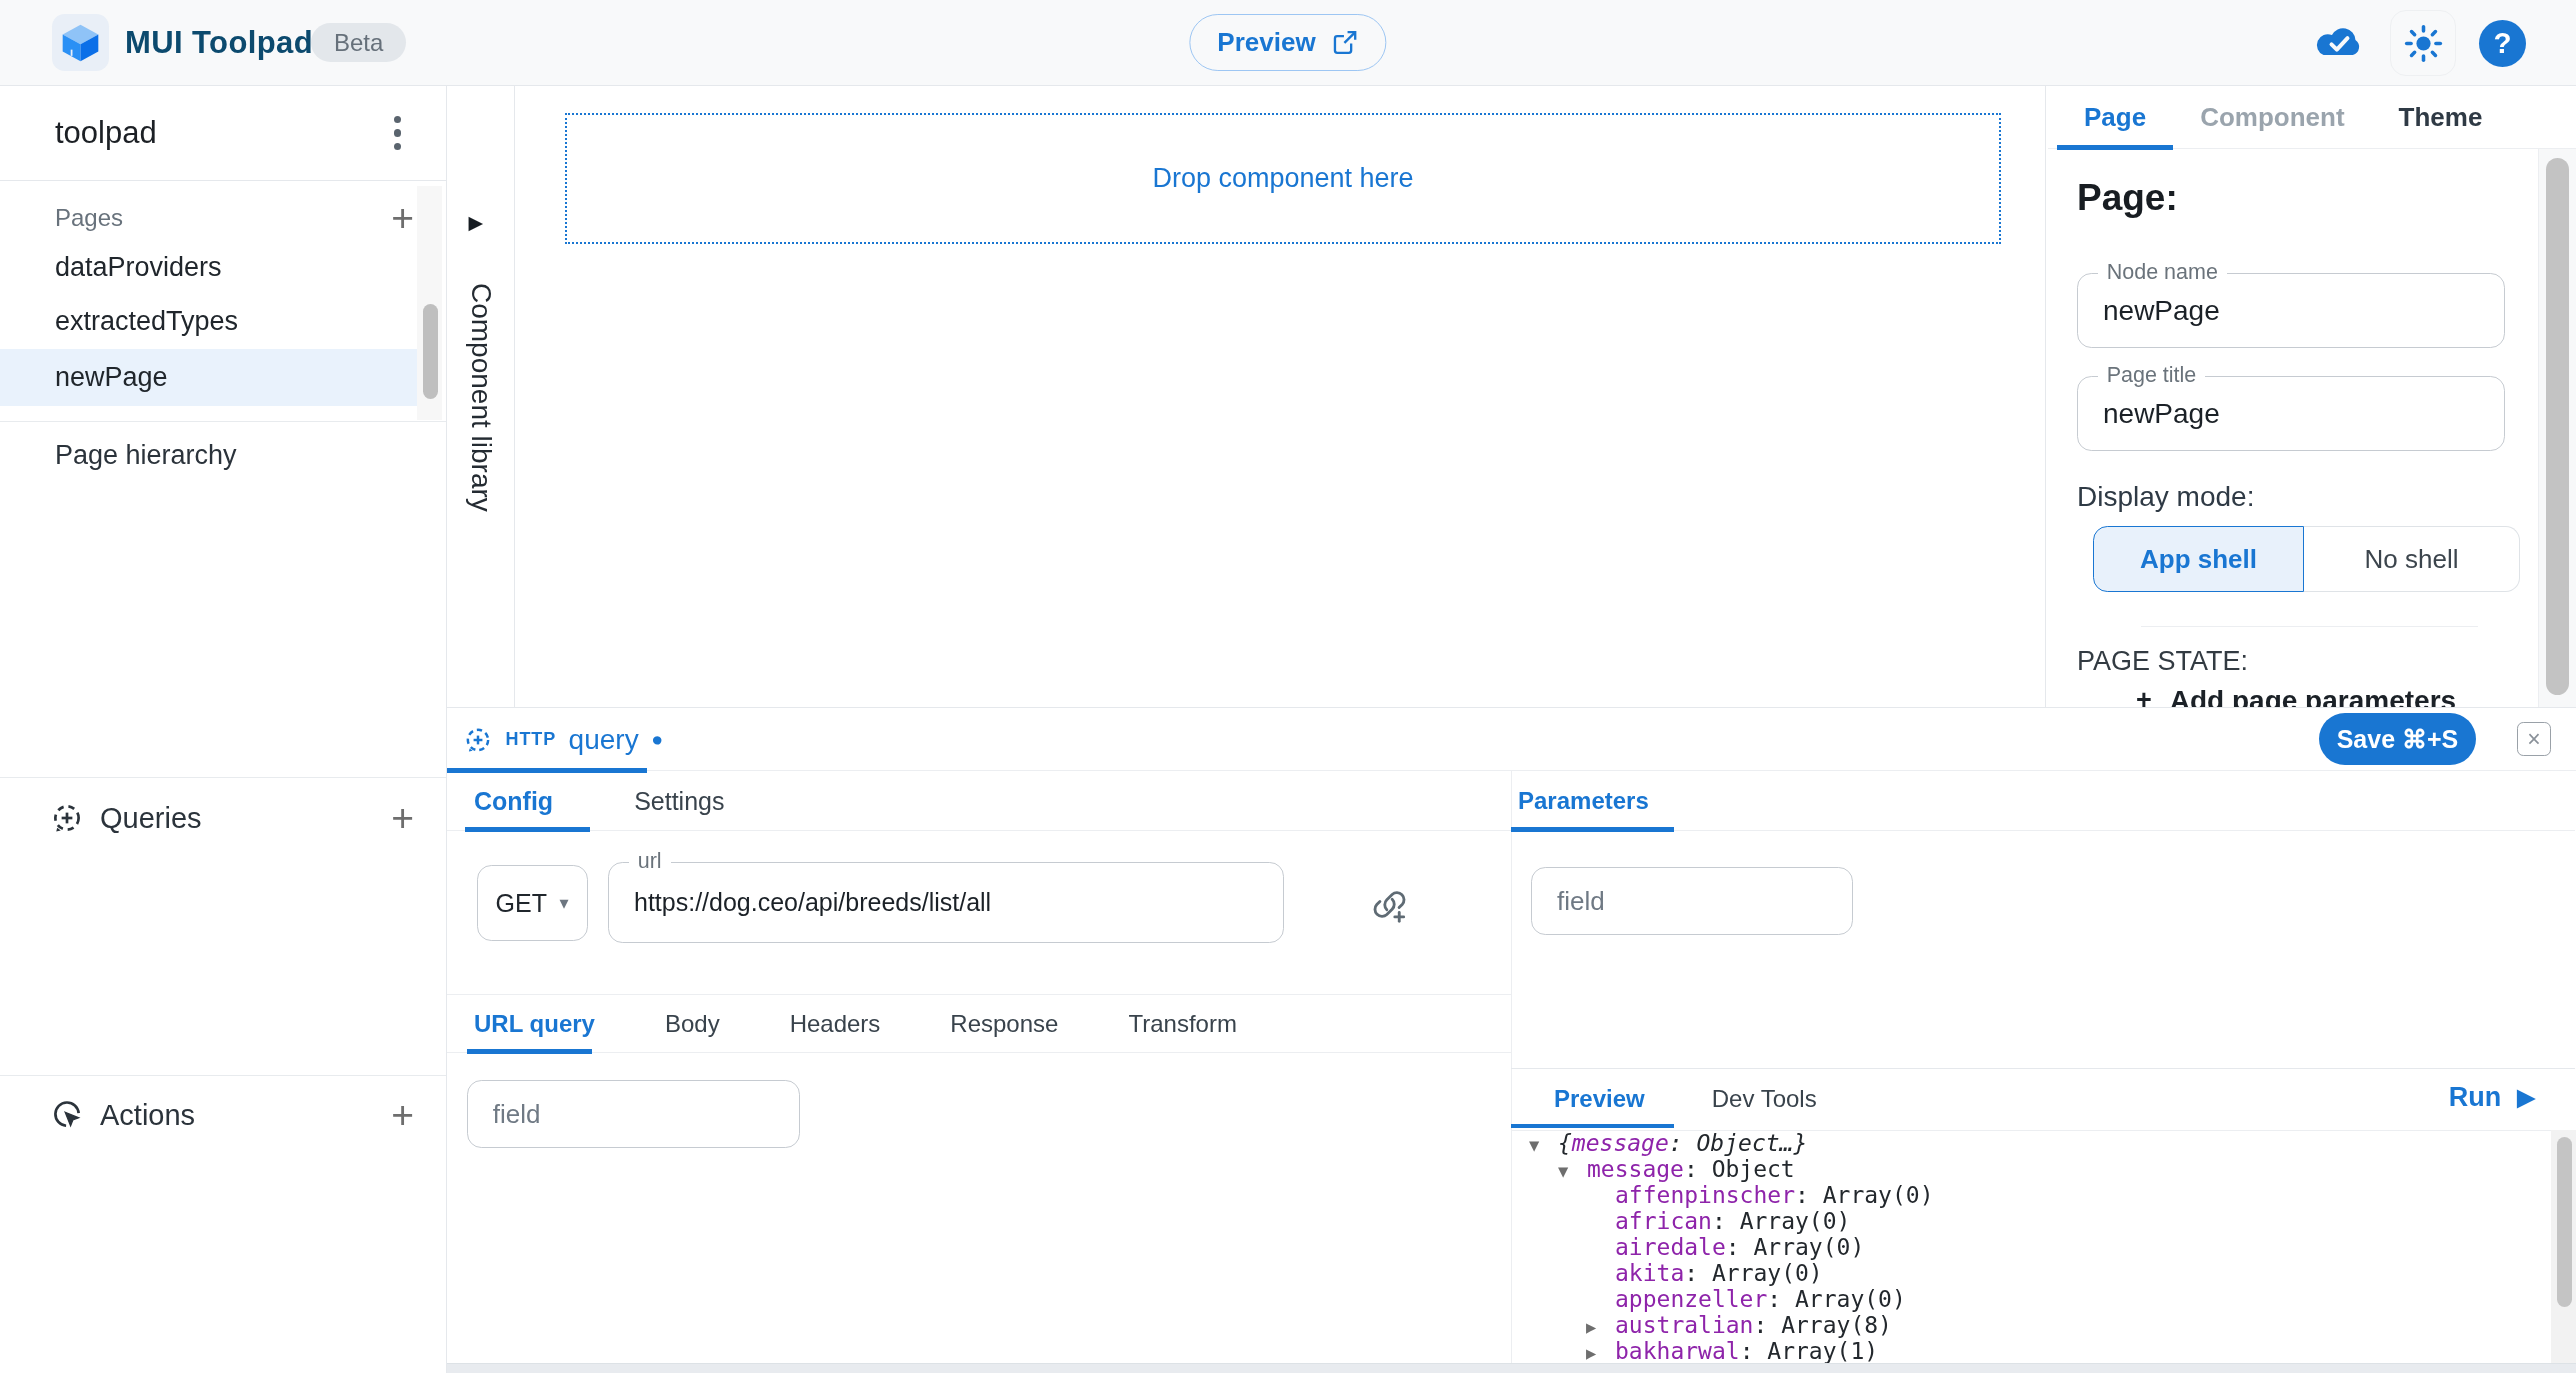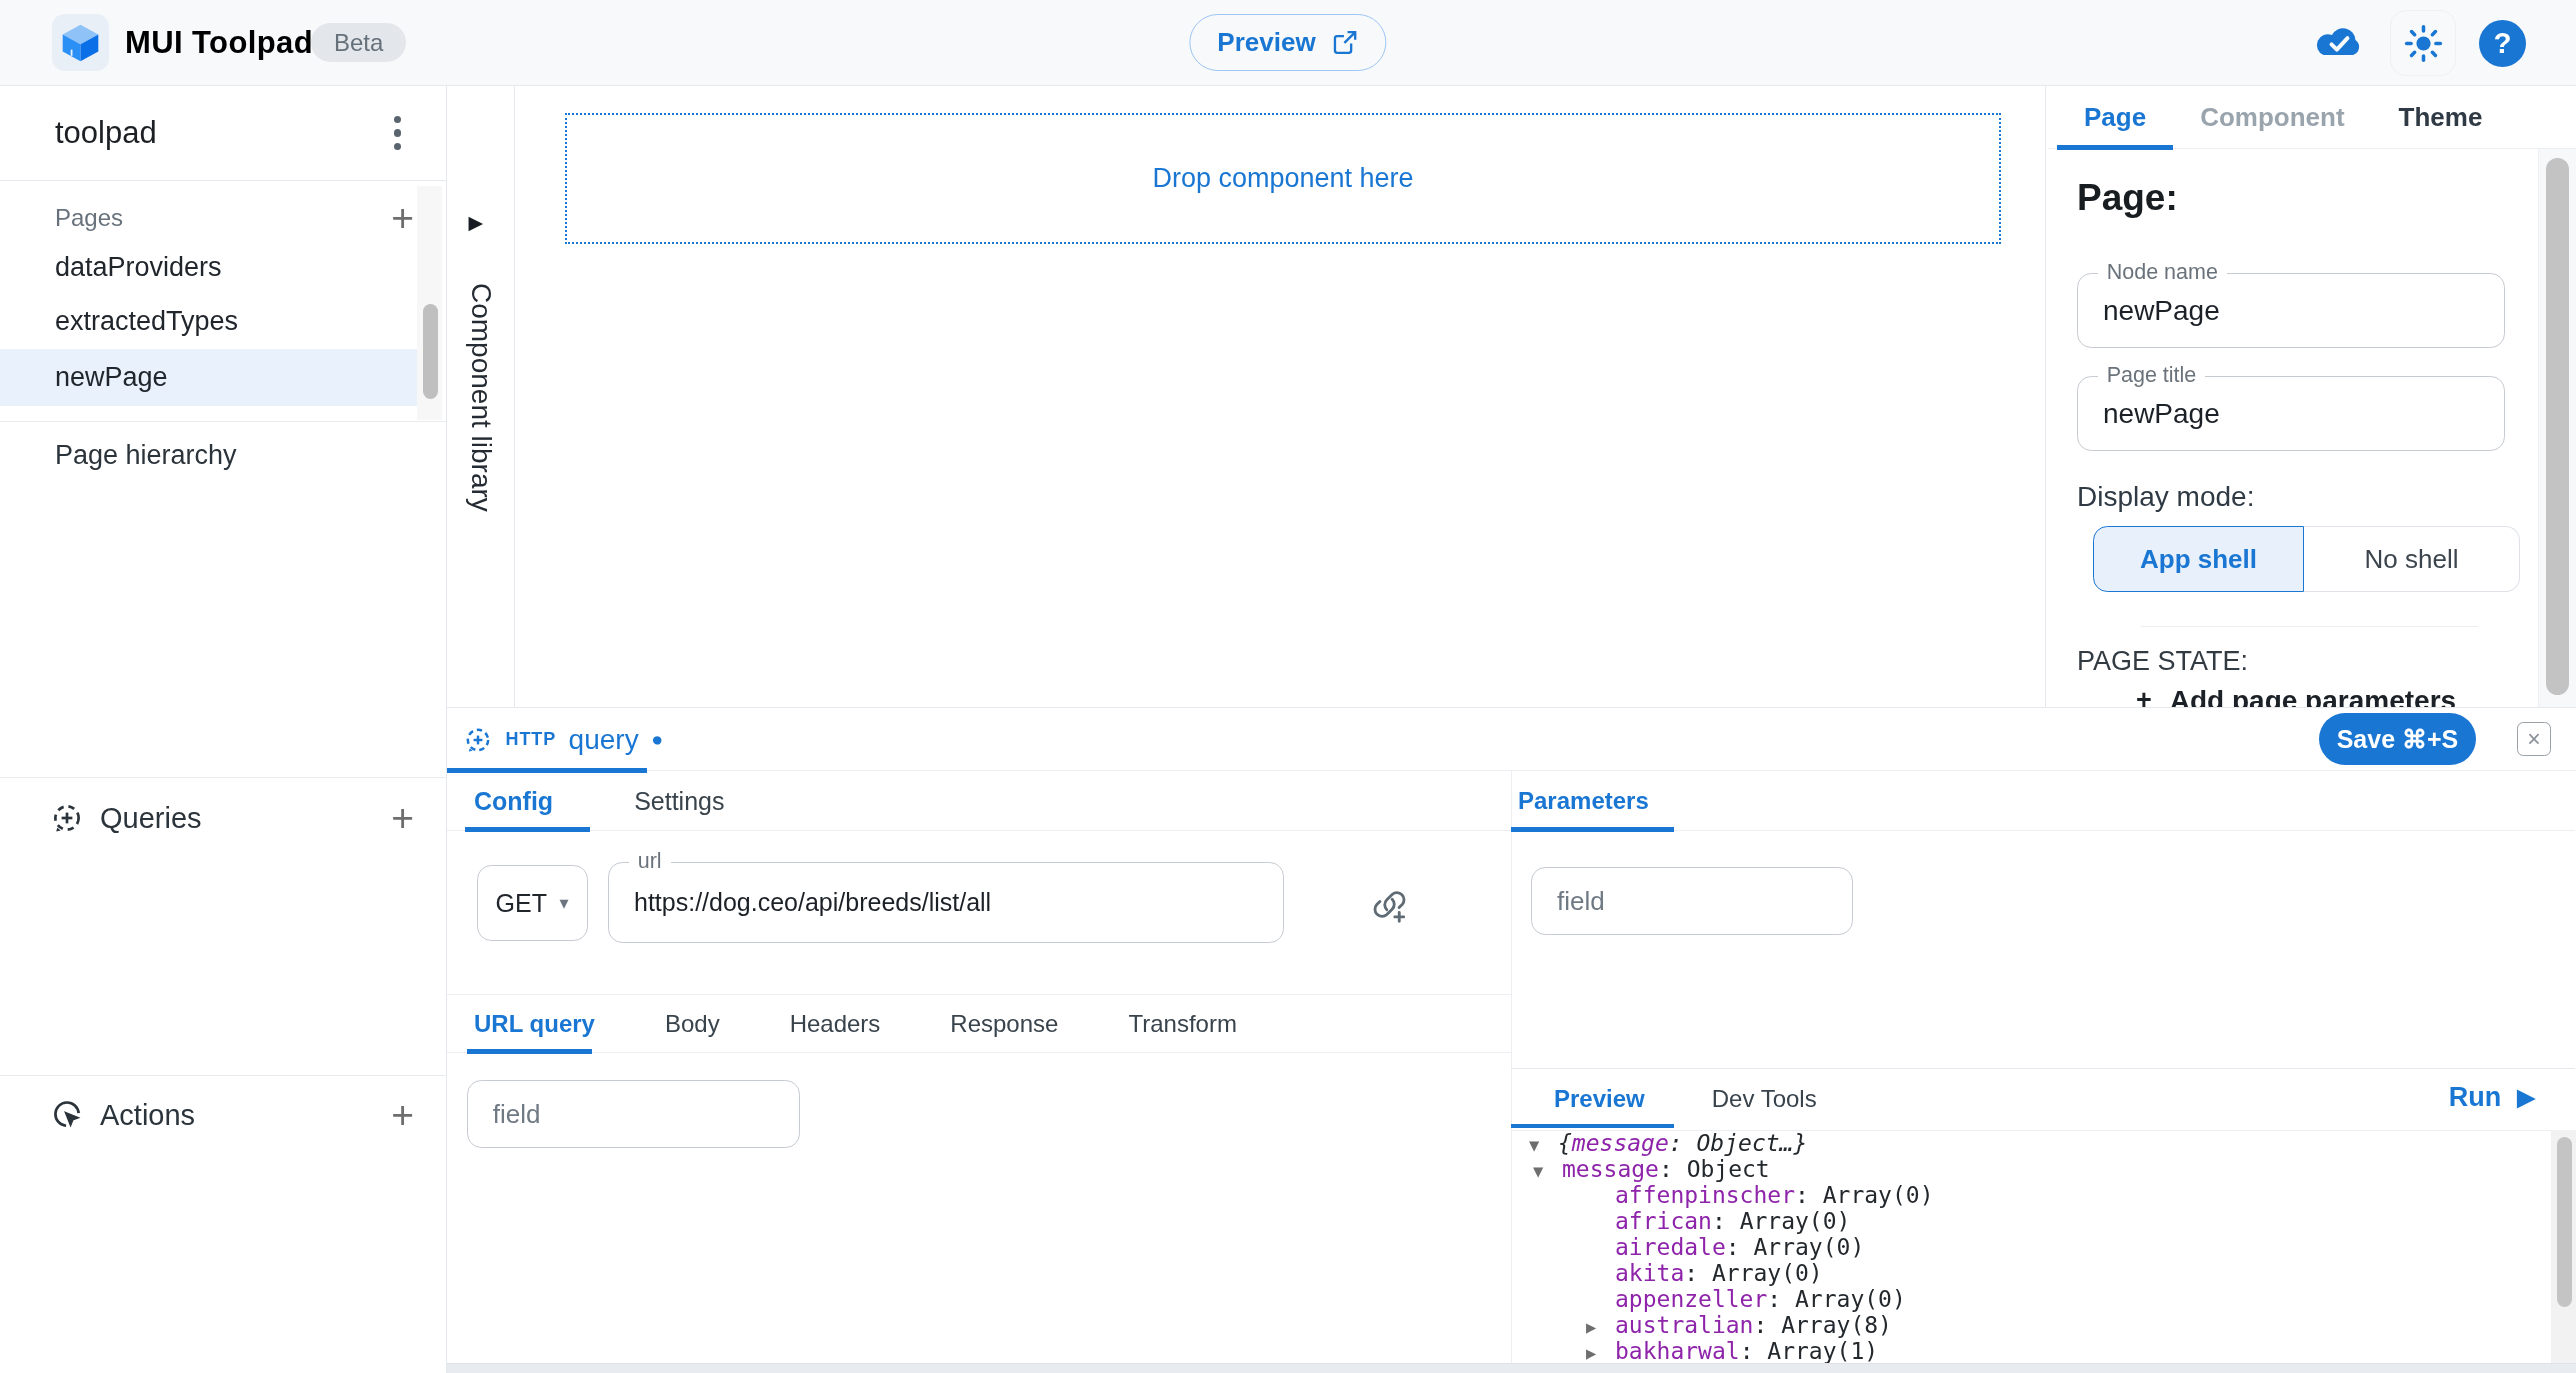--- a/index.html
+++ b/index.html
@@ -6,21 +6,21 @@
   html,body { background:#fff; }
   body { font-family:"Liberation Sans", sans-serif; color:#1c2025; }
   #app { position:relative; width:2576px; height:1374px; overflow:hidden; background:#fff; }
 
   
   .header { position:absolute; left:0; top:0; width:2576px; height:86px;
             background:#f8f9fa; border-bottom:1.8px solid #e5e8ec; }
   .logo-wrap { position:absolute; left:52px; top:14.3px; width:57px; height:57px;
                background:#e9eff7; border-radius:12.5px; display:flex; align-items:center; justify-content:center; }
   .app-title { position:absolute; left:125px; top:0; height:86px; display:flex; align-items:center;
-               font-size:31px; font-weight:bold; color:#000000; letter-spacing:0.4px; }
+               font-size:31px; font-weight:bold; color:#0c4a6e; letter-spacing:0.4px; }
   .beta-chip { position:absolute; left:311px; top:23px; height:39px; padding:0 23px; border-radius:19.7px;
                background:#e3e7eb; color:#66707a; font-size:24px; display:flex; align-items:center; }
   .preview-btn { position:absolute; left:50%; transform:translateX(-50%); top:14.3px; height:57px;
                  border:1.8px solid #9dc6f3; border-radius:29px; background:transparent;
                  display:flex; align-items:center; gap:16px; padding:0 27px;
                  color:#1976d2; font-size:26px; font-weight:600; cursor:pointer; }
   .hdr-right { position:absolute; right:50px; top:0; height:86px; display:flex; align-items:center; gap:23px; }
   .icon-btn-square { width:66px; height:66px; border-radius:16px; border:1.8px solid #eef0f2; background:#f8f9fa;
                      display:flex; align-items:center; justify-content:center; }
   .help-circle { width:47px; height:47px; border-radius:50%; background:#1976d2; color:#fff;
@@ -385,21 +385,21 @@
         <div class="underline" style="left:0;width:163px;bottom:0"></div>
       </div>
       <div class="run-btn">
         <span>Run</span>
         <span class="run-play">▶</span>
       </div>
     </div>
 
     <div class="json-area" id="json-area">
         <div class="json-row" style="padding-left: 16px;"><span class="tree-arrow">▼</span><span class="seg-txt-i">{</span><span class="seg-key-i">message</span><span class="seg-txt-i">: Object…}</span></div>
-        <div class="json-row" style="padding-left: 20px;"><span class="tree-arrow">▼</span><span class="seg-key">message</span><span class="seg-txt">: Object</span></div>
+        <div class="json-row" style="padding-left: 45px;"><span class="tree-arrow">▼</span><span class="seg-key">message</span><span class="seg-txt">: Object</span></div>
         <div class="json-row" style="padding-left: 73px;"><span class="tree-arrow"></span><span class="seg-key">affenpinscher</span><span class="seg-txt">: Array(0)</span></div>
         <div class="json-row" style="padding-left: 73px;"><span class="tree-arrow"></span><span class="seg-key">african</span><span class="seg-txt">: Array(0)</span></div>
         <div class="json-row" style="padding-left: 73px;"><span class="tree-arrow"></span><span class="seg-key">airedale</span><span class="seg-txt">: Array(0)</span></div>
         <div class="json-row" style="padding-left: 73px;"><span class="tree-arrow"></span><span class="seg-key">akita</span><span class="seg-txt">: Array(0)</span></div>
         <div class="json-row" style="padding-left: 73px;"><span class="tree-arrow"></span><span class="seg-key">appenzeller</span><span class="seg-txt">: Array(0)</span></div>
         <div class="json-row" style="padding-left: 73px;"><span class="tree-arrow">▶</span><span class="seg-key">australian</span><span class="seg-txt">: Array(8)</span></div>
         <div class="json-row" style="padding-left: 73px;"><span class="tree-arrow">▶</span><span class="seg-key">bakharwal</span><span class="seg-txt">: Array(1)</span></div>
       </div>
     <div class="json-scroll-track"></div>
     <div class="json-scroll-thumb"></div>

